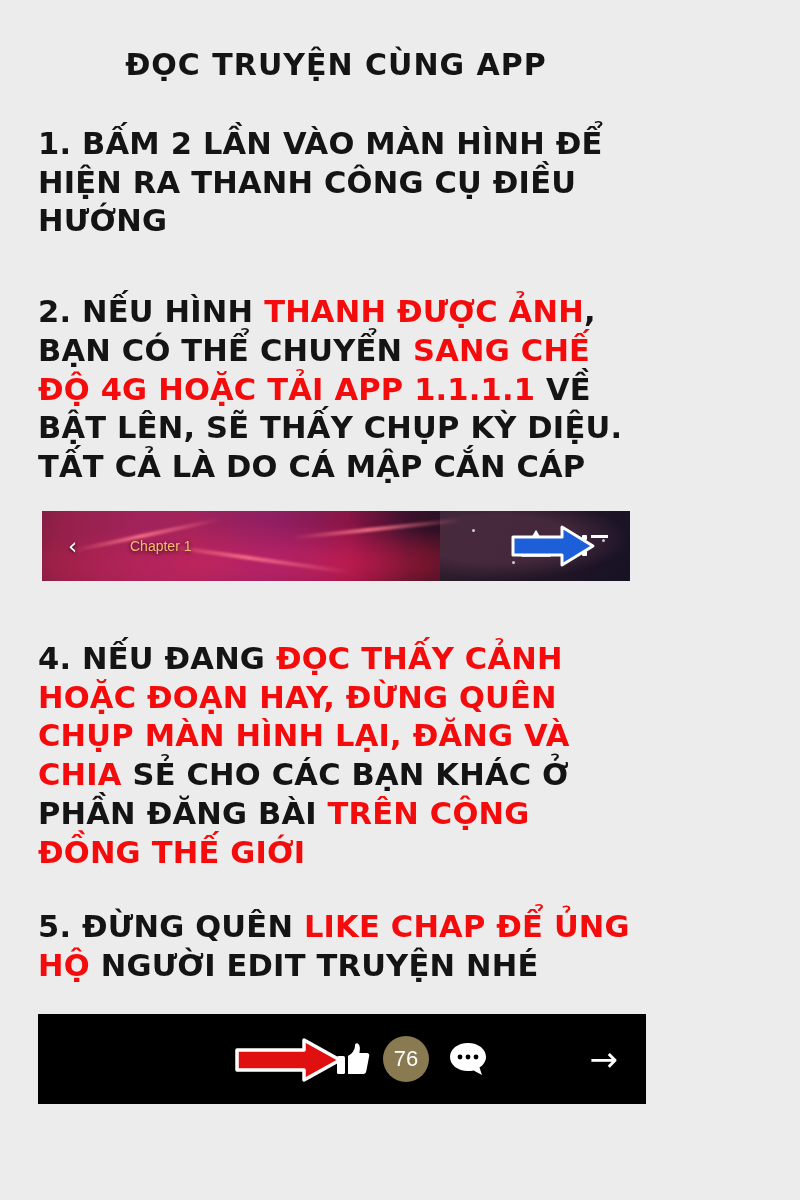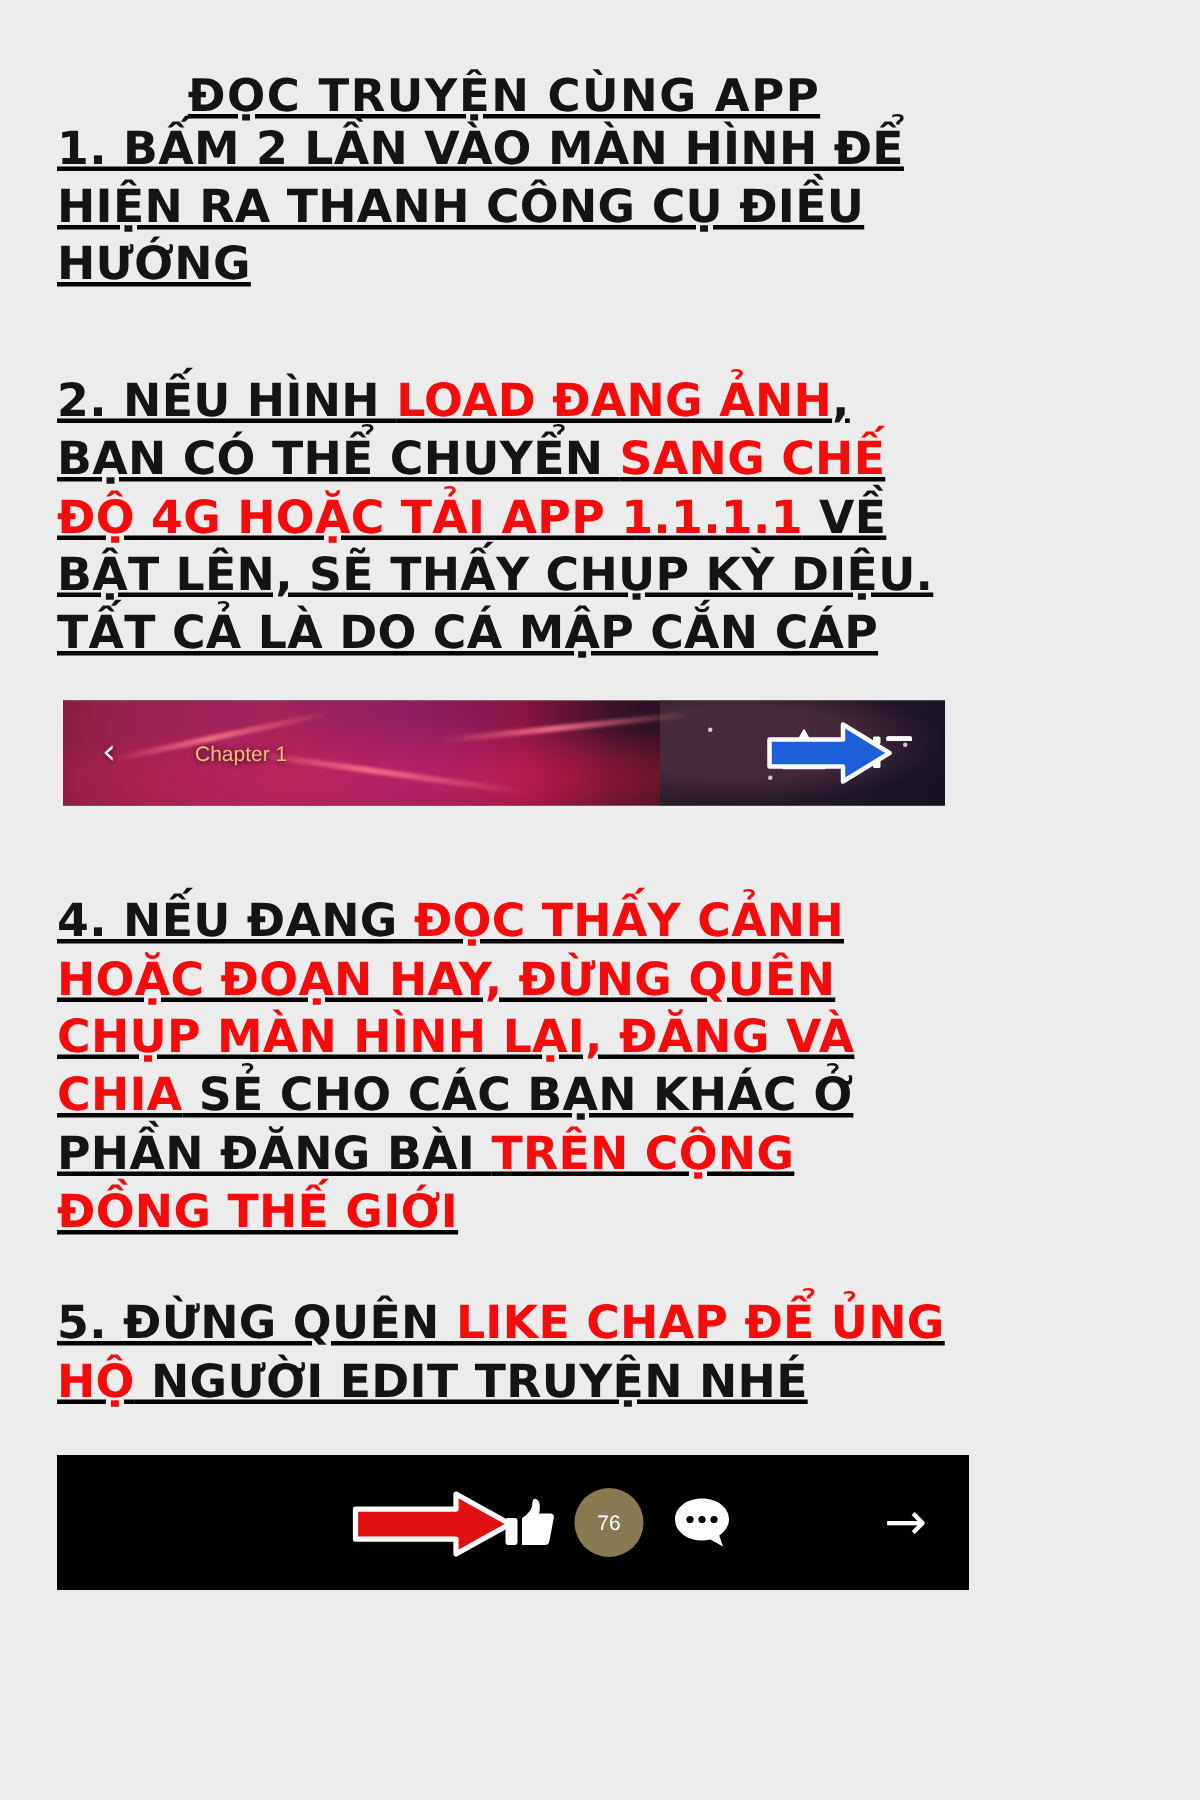--- a/index.html
+++ b/index.html
@@ -12,39 +12,38 @@
     background: #ececed;
     font-family: "DejaVu Sans", sans-serif;
     overflow: hidden;
   }
   .page {
     position: relative;
     width: 672px;
     height: 1200px;
     box-sizing: border-box;
     padding: 0 38px;
-    text-decoration: underline;
   }
   .title {
     text-align: center;
     font-size: 30px;
     font-weight: bold;
     letter-spacing: 1px;
     color: #141414;
     padding-top: 48px;
     line-height: 1.1;
   }
   .block {
     color: #141414;
     font-size: 30.5px;
     font-weight: bold;
     line-height: 1.27;
     letter-spacing: 0.2px;
   }
-  .b1 { }
+  .b1 { margin-top: 44px; }
   .b2 { margin-top: 52px; }
   .b3 { margin-top: 52px; }
   .b4 { margin-top: 59px; }
   .b5 { margin-top: 36px; }
   .red { color: #f40b0b; }
 
   
   .chapter-bar {
     position: relative;
     margin: 24px auto 0 auto;
@@ -170,21 +169,21 @@
   .bb-count {
     position: absolute;
     left: 345px;
     top: 50%;
     transform: translateY(-50%);
     width: 46px;
     height: 46px;
     border-radius: 50%;
     background: #8a7a52;
     color: #ffffff;
-    font-size: 14px;
+    font-size: 22px;
     font-family: "Liberation Sans", sans-serif;
     display: flex;
     align-items: center;
     justify-content: center;
   }
   .bb-comment {
     position: absolute;
     left: 410px;
     top: 50%;
     transform: translateY(-50%);
@@ -211,21 +210,21 @@
 
 <div class="page">
 
   <div class="title">ĐỌC TRUYỆN CÙNG APP</div>
 
   <div class="block b1">
     <span>1. </span><span>BẤM 2 LẦN VÀO MÀN HÌNH ĐỂ HIỆN RA THANH CÔNG CỤ ĐIỀU HƯỚNG</span>
   </div>
 
   <div class="block b2">
-    <span>2. </span><span>NẾU HÌNH </span><span class="red">LOAD ĐANG ẢNH</span><span>, BẠN CÓ THỂ CHUYỂN </span><span class="red">SANG CHẾ ĐỘ 4G HOẶC TẢI APP 1.1.1.1</span><span> VỀ BẬT LÊN, SẼ THẤY CHỤP KỲ DIỆU. TẤT CẢ LÀ DO CÁ MẬP CẮN CÁP</span>
+    <span>2. </span><span>NẾU HÌNH </span><span class="red">THANH ĐƯỢC ẢNH</span><span>, BẠN CÓ THỂ CHUYỂN </span><span class="red">SANG CHẾ ĐỘ 4G HOẶC TẢI APP 1.1.1.1</span><span> VỀ BẬT LÊN, SẼ THẤY CHỤP KỲ DIỆU. TẤT CẢ LÀ DO CÁ MẬP CẮN CÁP</span>
   </div>
 
 
   <div class="chapter-bar">
     <div class="cb-layer cb-bg-left"></div>
     <div class="cb-face"></div>
     <div class="cb-streak" style="left:30px; top:22px; width:150px; transform:rotate(-12deg);"></div>
     <div class="cb-streak" style="left:120px; top:46px; width:190px; transform:rotate(8deg);"></div>
     <div class="cb-streak" style="left:250px; top:16px; width:170px; transform:rotate(-6deg);"></div>
     <div class="cb-star" style="left:430px; top:18px;"></div>

